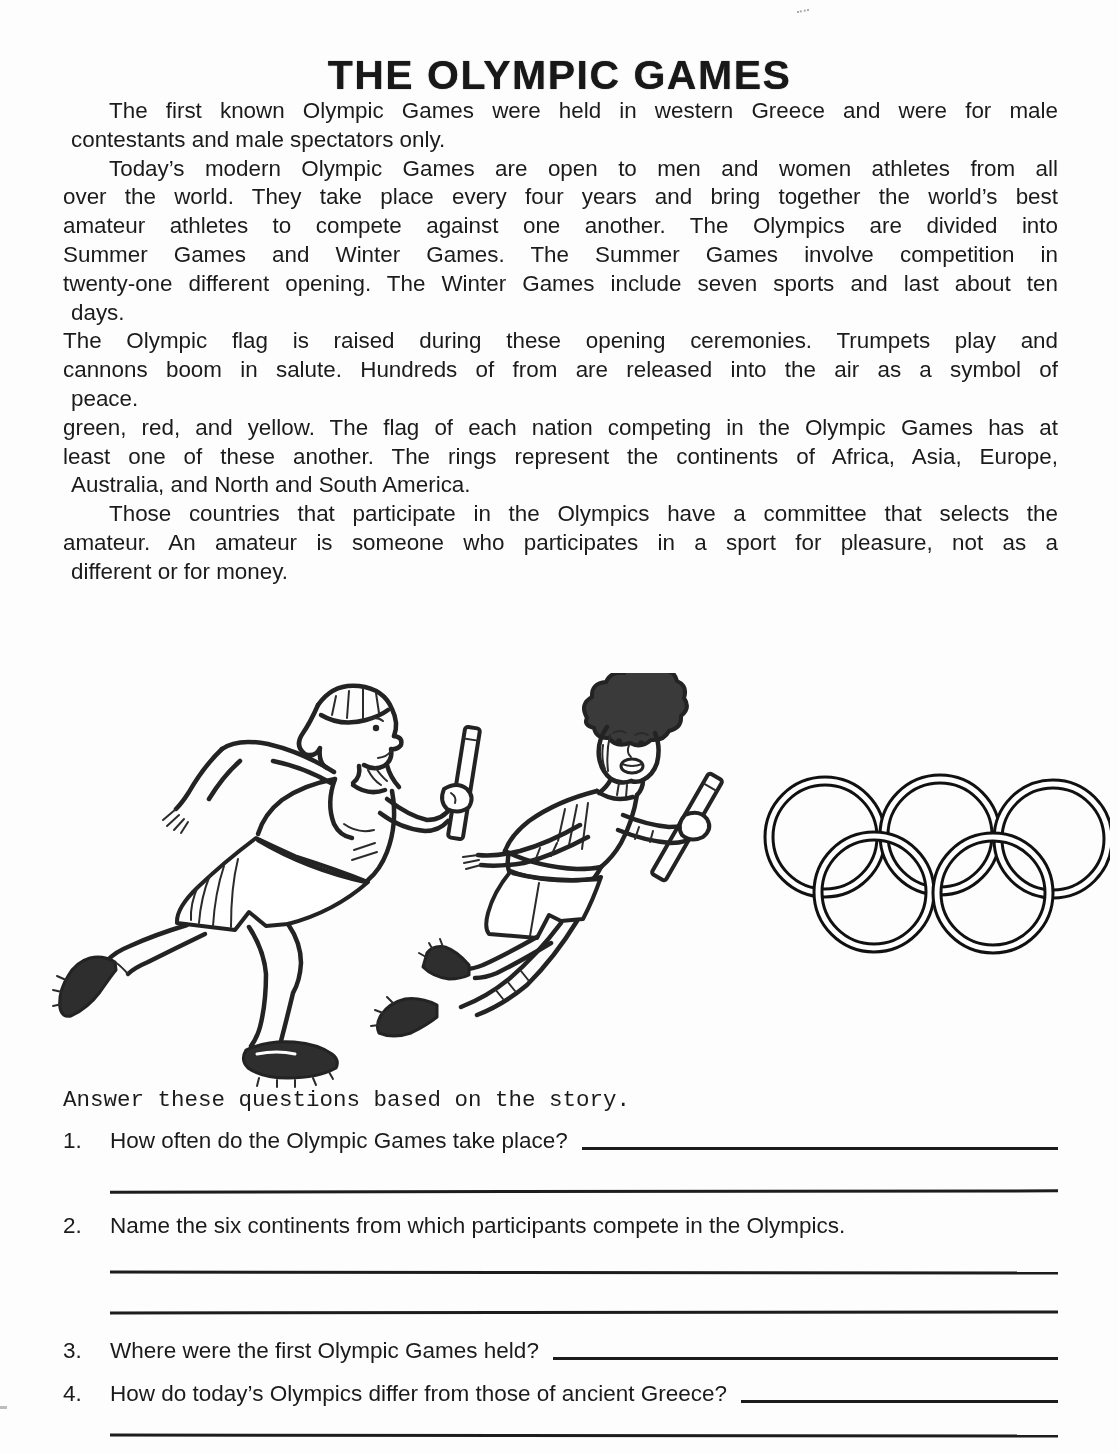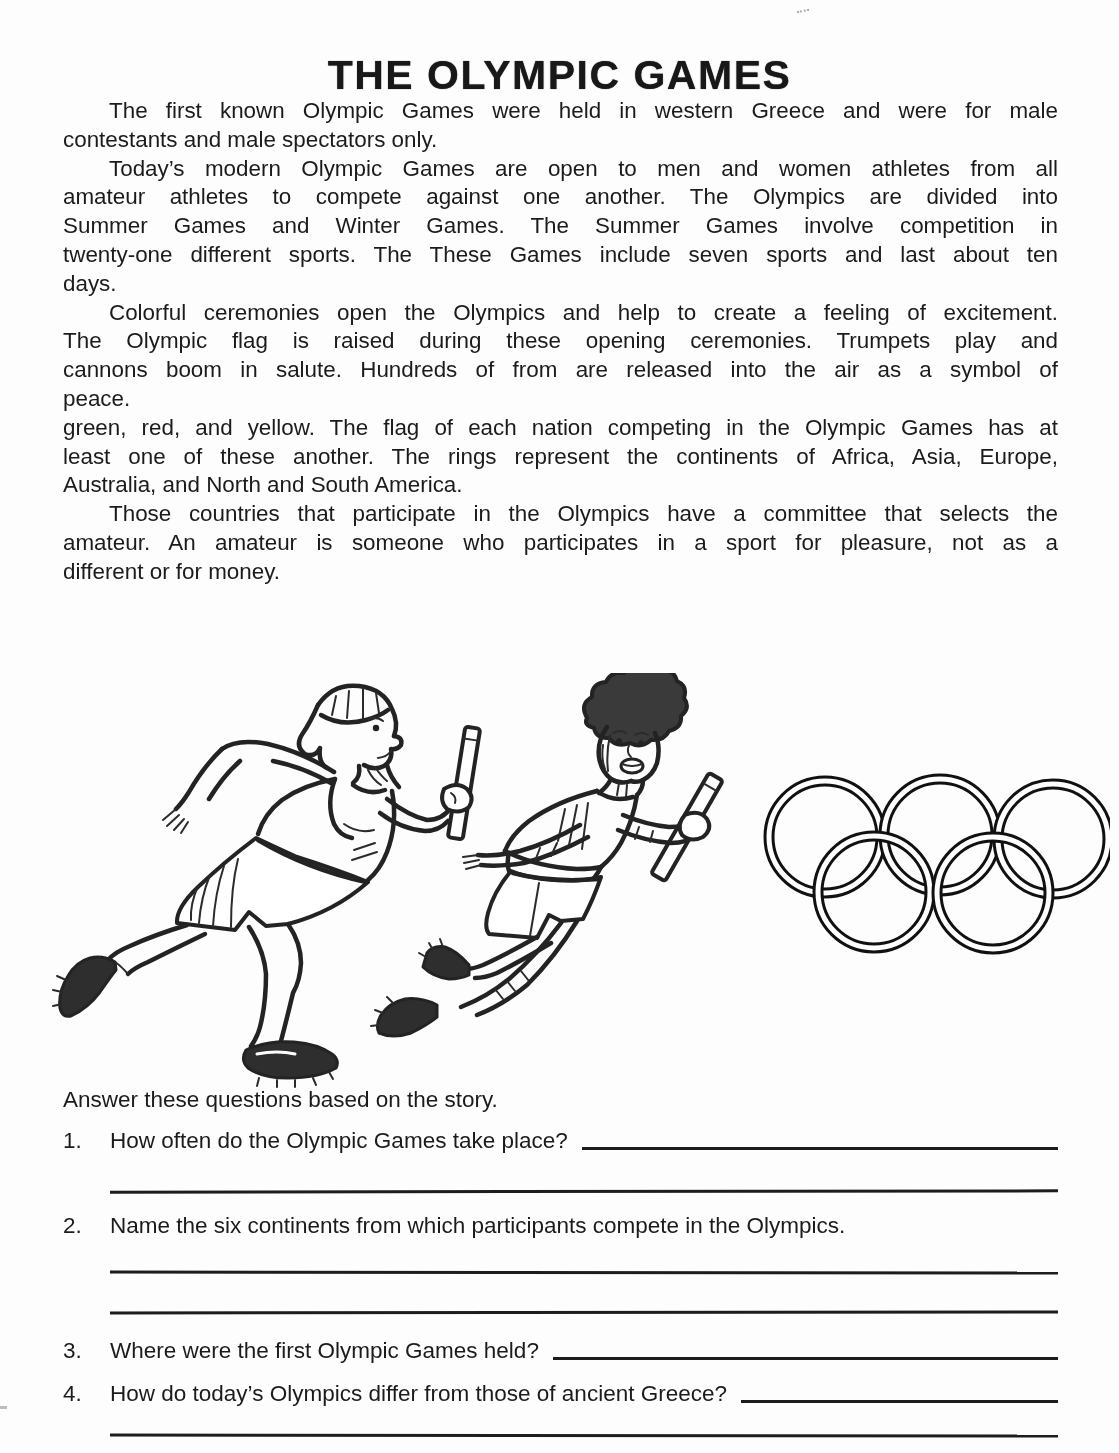--- a/index.html
+++ b/index.html
@@ -35,29 +35,30 @@
   .story{
     position:absolute;left:63px;top:97px;width:995px;
     font-size:22.4px;line-height:28.8px;
   }
   .story-line{
     text-align:justify;
     text-align-last:justify;
     height:28.8px;overflow:hidden;
   }
   .story-line.first{text-indent:46px;}
-  .story-line.last{text-align-last:left;}
+  .story-line.last{text-align-last:left;margin-left:8px;}
   .illustration{
     position:absolute;left:35px;top:673px;width:1085px;height:415px;
   }
   .runners-svg{position:absolute;left:0;top:0;}
   .rings-svg{position:absolute;left:725px;top:100px;}
   .qintro{
     position:absolute;left:63px;top:1087px;width:995px;
     font-size:22.5px;
+    font-family:Liberation Mono, monospace;
   }
   .qrow{
     position:absolute;left:63px;width:995px;
     display:flex;align-items:flex-end;
     font-size:22.5px;
   }
   .qrow.q1{top:1128px;}
   .qrow.q2{top:1213px;}
   .qrow.q3{top:1338px;}
   .qrow.q4{top:1381px;}
@@ -93,25 +94,25 @@
 
   <div class="stray-mark"></div>
   <div class="edge-mark"></div>
 
   <h1 class="title">THE OLYMPIC GAMES</h1>
 
   <div class="story" id="story">
       <div class="story-line first">The first known Olympic Games were held in western Greece and were for male</div>
       <div class="story-line last">contestants and male spectators only.</div>
       <div class="story-line first">Today’s modern Olympic Games are open to men and women athletes from all</div>
+      <div class="story-line">over the world. They take place every four years and bring together the world’s best</div>
       <div class="story-line">amateur athletes to compete against one another. The Olympics are divided into</div>
       <div class="story-line">Summer Games and Winter Games. The Summer Games involve competition in</div>
-      <div class="story-line">twenty-one different sports. The These Games include seven sports and last about ten</div>
+      <div class="story-line">twenty-one different opening. The Winter Games include seven sports and last about ten</div>
       <div class="story-line last">days.</div>
-      <div class="story-line first">Colorful ceremonies open the Olympics and help to create a feeling of excitement.</div>
       <div class="story-line">The Olympic flag is raised during these opening ceremonies. Trumpets play and</div>
       <div class="story-line">cannons boom in salute. Hundreds of from are released into the air as a symbol of</div>
       <div class="story-line last">peace.</div>
       <div class="story-line">green, red, and yellow. The flag of each nation competing in the Olympic Games has at</div>
       <div class="story-line">least one of these another. The rings represent the continents of Africa, Asia, Europe,</div>
       <div class="story-line last">Australia, and North and South America.</div>
       <div class="story-line first">Those countries that participate in the Olympics have a committee that selects the</div>
       <div class="story-line">amateur. An amateur is someone who participates in a sport for pleasure, not as a</div>
       <div class="story-line last">different or for money.</div>
     </div>

